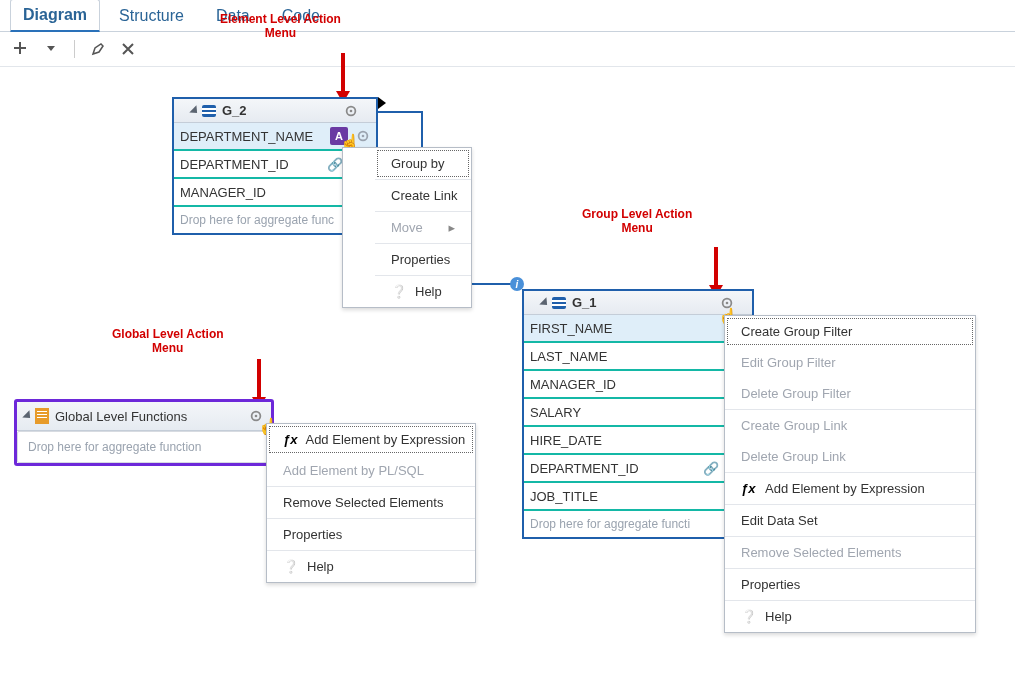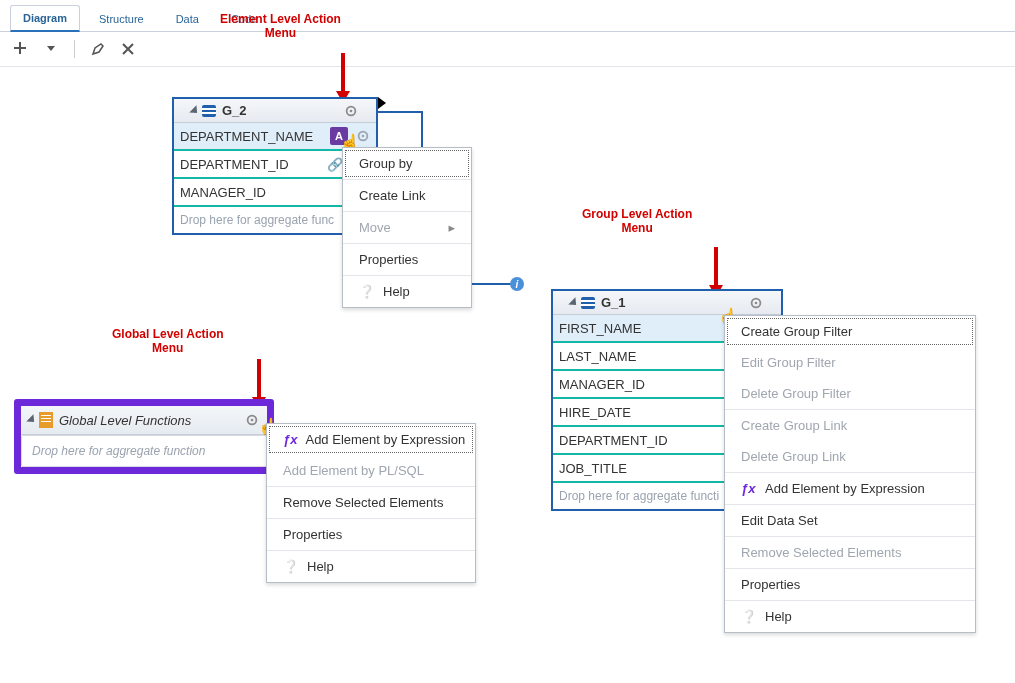--- a/index.html
+++ b/index.html
@@ -1,19 +1,19 @@
 <!DOCTYPE html>
 <html><head>
 <meta charset="utf-8">
 <style>
   * { box-sizing: border-box; }
   body { margin:0; font-family: Arial, Helvetica, sans-serif; font-size:13px; color:#333; background:#fff; width:1015px; height:683px; position:relative; }
   
   .tabs { display:flex; align-items:flex-end; border-bottom:1px solid #c9d2dc; padding-left:10px; gap:6px; height:32px; }
-  .tab { padding:6px 12px; font-size:11px; color:#2a6496; cursor:pointer; border:1px solid transparent; border-bottom:none; }
+  .tab { padding:6px 12px; font-size:16px; color:#2a6496; cursor:pointer; border:1px solid transparent; border-bottom:none; }
   .tab.active { color:#2a6496; border:1px solid #c9d2dc; border-bottom:2px solid #2a71b9; border-radius:3px 3px 0 0; background:#fff; position:relative; top:1px; font-weight:bold;}
   
   .toolbar { display:flex; align-items:center; padding:6px 10px; border-bottom:1px solid #e2e6eb; gap:8px; }
   .tb-btn { width:22px; height:22px; display:flex; align-items:center; justify-content:center; color:#555; cursor:pointer; }
   .vr { width:1px; height:18px; background:#ccc; margin:0 4px;}
   
   .canvas { position:relative; width:100%; height:calc(683px - 60px); }
   
   .anno { color:#d20000; font-weight:bold; font-size:12px; text-align:center; line-height:1.2; position:absolute; }
   .arrow-red { position:absolute; width:14px; height:50px; }
@@ -39,24 +39,24 @@
   .badge.clock { background:#7cb342; border-radius:50%; }
   .row .gear { color:#9aa3af; margin-left:8px;}
   .drop { color:#9aa3af; font-size:12px; padding:6px; white-space:nowrap; overflow:hidden;}
   
   .menu { position:absolute; background:#fff; border:1px solid #b6bdc7; box-shadow:0 2px 4px rgba(0,0,0,0.15); }
   .menu .item { padding:8px 16px; color:#333; cursor:pointer; white-space:nowrap; display:flex; align-items:center;}
   .menu .item.disabled { color:#a0a6b0; }
   .menu .item.sel { outline:1px dotted #666; outline-offset:-3px;}
   .menu hr { margin:0; border:none; border-top:1px solid #e3e6eb;}
   .menu .item .ico { width:16px; margin-right:8px; color:#666; display:inline-flex;}
-  .menu .item .fx { color:#6d28d9; font-style:italic; font-weight:bold; }
+  .menu .item .fx { color:#000000; font-style:italic; font-weight:bold; }
   .menu .item .caret { margin-left:auto; color:#888;}
   
-  .global { position:absolute; border:7px solid #6d28d9; border-radius:3px;font-style:italic; }
+  .global { position:absolute; border:3px solid #6d28d9; border-radius:3px; }
   .global .hdr { background:linear-gradient(#f4f6f9,#e6ebf1); padding:6px 8px; display:flex; align-items:center; border-bottom:1px solid #c4cdd8;}
   .doc-ico { width:14px; height:16px; background:#e79b2a; margin-right:6px; position:relative;}
   .doc-ico::before{content:"";position:absolute;left:2px;top:3px;width:10px;height:1px;background:#fff;box-shadow:0 3px 0 #fff,0 6px 0 #fff;}
   .global .drop { padding:8px 10px; border:1px solid #d7dbe1; border-radius:2px; background:#fff;}
   .cursor { position:absolute; font-size:16px; }
   svg { display:block;}
   .gear-svg{width:14px;height:14px;}
   .conn { position:absolute; background:#1f5fab; }
   .info { width:14px;height:14px;border-radius:50%;background:#4a90d9;color:#fff;font-size:10px;display:flex;align-items:center;justify-content:center;position:absolute;font-style:italic;font-weight:bold;}
 </style>
@@ -149,21 +149,21 @@
     <div class="row">
       <span class="name">MANAGER_ID</span>
       <span class="badge H">#</span>
     </div>
     <div class="drop">Drop here for aggregate func</div>
   </div>
 
   <div style="position:absolute;left:378px;top:30px;width:0;height:0;border-top:6px solid transparent;border-bottom:6px solid transparent;border-left:8px solid #000;"></div>
   <div class="cursor" style="left:340px;top:66px;">☝</div>
 
-  <div class="menu" style="left:342px; top:80px; width:130px;">
+  <div class="menu" style="left:342px; top:80px; width:130px;padding-left:32px;">
     <div class="item sel">
         <span>Group by</span>
       </div>
     <hr>
     <div class="item">
         <span>Create Link</span>
       </div>
     <hr>
     <div class="item disabled">
         <span>Move</span>
@@ -173,21 +173,21 @@
     <div class="item">
         <span>Properties</span>
       </div>
     <hr>
     <div class="item">
         <span class="ico">❔</span>
         <span>Help</span>
       </div>
   </div>
 
-  <div class="group" style="left:522px; top:222px; width:232px;margin-left:29px;">
+  <div class="group" style="left:522px; top:222px; width:232px;">
     <div class="hdr">
       <span class="tri"></span>
       <span class="db-ico"></span>
       <span class="title">G_1</span>
       <span class="gear-hdr">
           <svg class="gear-svg" viewBox="0 0 16 16">
             <circle cx="8" cy="8" r="5" fill="none" stroke="#8a8a8a" stroke-width="2"></circle>
             <circle cx="8" cy="8" r="1.5" fill="#8a8a8a"></circle>
           </svg>
         </span>
@@ -196,20 +196,24 @@
       <span class="name">FIRST_NAME</span>
         <span class="badge A">A</span>
     </div>
     <div class="row">
       <span class="name">LAST_NAME</span>
         <span class="badge A">A</span>
     </div>
     <div class="row">
       <span class="name">MANAGER_ID</span>
         <span class="badge H">#</span>
+    </div>
+    <div class="row">
+      <span class="name">SALARY</span>
+        <span class="badge ev">#E▾</span>
     </div>
     <div class="row">
       <span class="name">HIRE_DATE</span>
         <span class="badge clock">⏱</span>
     </div>
     <div class="row">
       <span class="name">DEPARTMENT_ID</span>
         <span class="link">🔗</span>
         <span class="badge H">#</span>
     </div>

